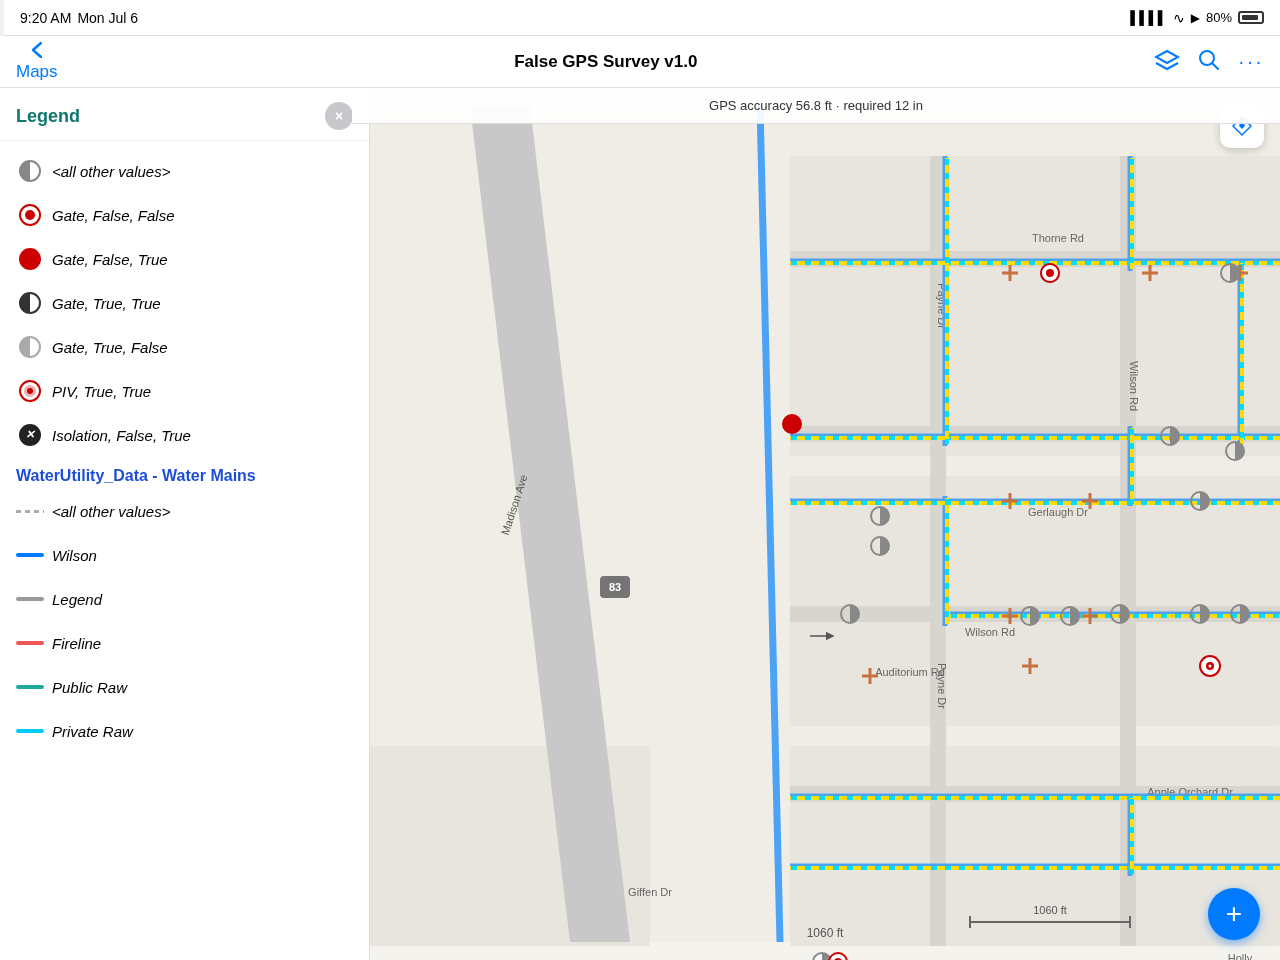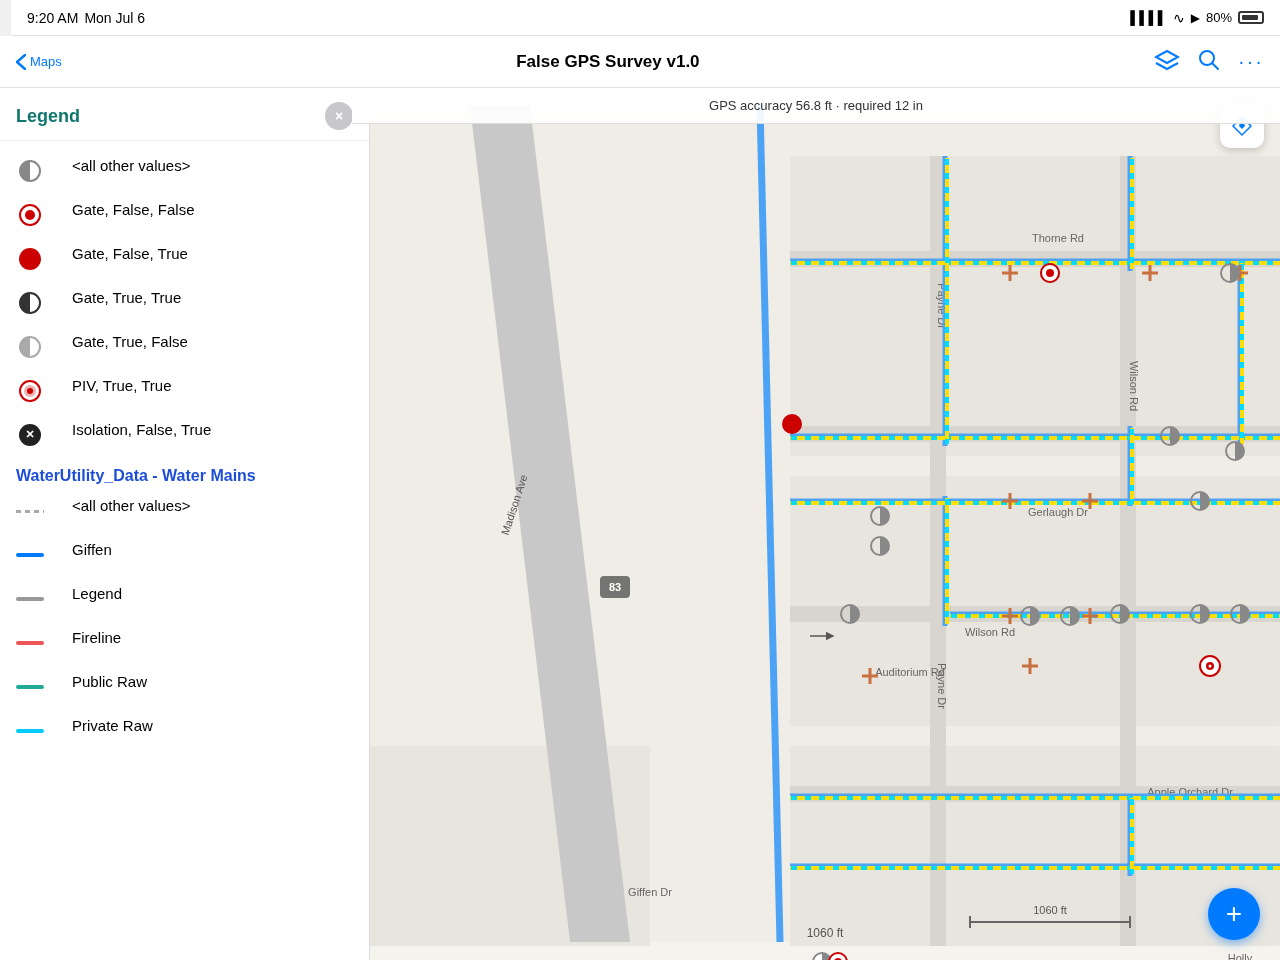--- a/index.html
+++ b/index.html
@@ -1,36 +1,36 @@
 <!DOCTYPE html>
 <html><head>
   <meta charset="utf-8">
   <style>
     * { margin: 0; padding: 0; box-sizing: border-box; }
     body { font-family: -apple-system, BlinkMacSystemFont, 'Helvetica Neue', Arial, sans-serif; width: 1280px; height: 960px; overflow: hidden; background: #f0f0f0; }
 
     
     .status-bar {
-      position: absolute; top: 0; left: 11px; right: 0; height: 36px;
+      position: absolute; top: 0; left: 4px; right: 0; height: 36px;
       background: white; display: flex; align-items: center; justify-content: space-between;
       padding: 0 16px; font-size: 14px; font-weight: 500; z-index: 100;
       border-bottom: 1px solid #e0e0e0;
     }
     .status-left { display: flex; align-items: center; gap: 6px; }
     .status-right { display: flex; align-items: center; gap: 6px; }
     .battery-icon { width: 26px; height: 13px; border: 2px solid #333; border-radius: 3px; position: relative; display: inline-block; }
     .battery-icon::after { content:''; position:absolute; top:2px; left:2px; right:4px; bottom:2px; background:#333; border-radius:1px; }
 
     
     .nav-bar {
       position: absolute; top: 36px; left: 0; right: 0; height: 52px;
       background: white; display: flex; align-items: center; justify-content: space-between;
       padding: 0 16px; border-bottom: 1px solid #e0e0e0; z-index: 100;
     }
-    .nav-back { color: #007AFF; font-size: 13px; display: flex; align-items: center; gap: 4px; cursor: pointer; }
+    .nav-back { color: #007AFF; font-size: 17px; display: flex; align-items: center; gap: 4px; cursor: pointer; flex-direction: column; }
     .nav-title { font-size: 17px; font-weight: 600; color: #000; }
     .nav-icons { display: flex; align-items: center; gap: 18px; }
     .nav-icon { color: #007AFF; cursor: pointer; }
 
     
     .gps-bar {
       position: absolute; top: 88px; left: 352px; right: 0; height: 36px;
       background: rgba(255,255,255,0.92); display: flex; align-items: center; justify-content: center;
       font-size: 13px; color: #333; z-index: 50; border-bottom: 1px solid #ddd;
     }
@@ -46,22 +46,22 @@
       padding: 14px 16px 10px; border-bottom: 1px solid #eee;
     }
     .legend-title { font-size: 18px; font-weight: 700; color: #0f766e; }
     .legend-close {
       width: 28px; height: 28px; border-radius: 50%; background: #c7c7cc;
       display: flex; align-items: center; justify-content: center;
       cursor: pointer; color: white; font-size: 14px; font-weight: 600;
     }
     .legend-items { padding: 8px 0; }
     .legend-item {
-      display: flex; align-items: flex-start; gap: 28px;
-      padding: 8px 16px; min-height: 40px;
+      display: flex; align-items: center; gap: 8px;
+      padding: 8px 16px; min-height: 40px; font-style: italic;
     }
     .legend-icon { width: 28px; height: 28px; flex-shrink: 0; display: flex; align-items: center; justify-content: center; }
     .legend-label { font-size: 15px; color: #000; }
     .legend-section-header { font-size: 16px; font-weight: 700; color: #1d4ed8; padding: 10px 16px 4px; }
     .icon-half-left { background: linear-gradient(to right, #888 50%, white 50%); border: 2px solid #888; border-radius: 50%; width: 22px; height: 22px; }
     .icon-half-dark { background: linear-gradient(to right, #333 50%, white 50%); border: 2px solid #333; border-radius: 50%; width: 22px; height: 22px; }
     .icon-red-dot { background: white; border: 2px solid #c00; border-radius: 50%; width: 22px; height: 22px; position: relative; }
     .icon-red-dot::after { content:''; position:absolute; top:50%; left:50%; transform:translate(-50%,-50%); width:10px; height:10px; background:#c00; border-radius:50%; }
     .icon-red-fill { background: #c00; border: 2px solid #c00; border-radius: 50%; width: 22px; height: 22px; }
     .icon-gray-half { background: linear-gradient(to right, #aaa 50%, white 50%); border: 2px solid #aaa; border-radius: 50%; width: 22px; height: 22px; }
@@ -217,21 +217,21 @@
       <div class="legend-icon">
         <div class="line-dashed-gray"></div>
       </div>
       <span class="legend-label">&lt;all other values&gt;</span>
     </div>
 
     <div class="legend-item">
       <div class="legend-icon">
         <div class="line-solid-blue"></div>
       </div>
-      <span class="legend-label">Giffen</span>
+      <span class="legend-label">Wilson</span>
     </div>
 
     <div class="legend-item">
       <div class="legend-icon">
         <div class="line-solid-gray"></div>
       </div>
       <span class="legend-label">Legend</span>
     </div>
 
 

